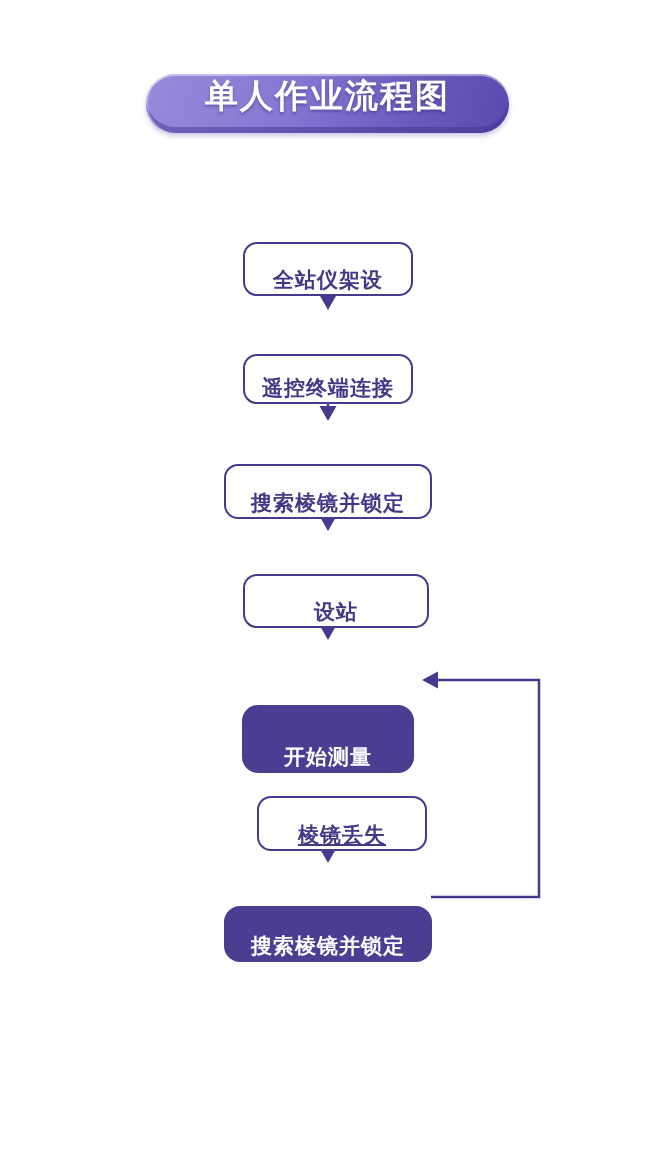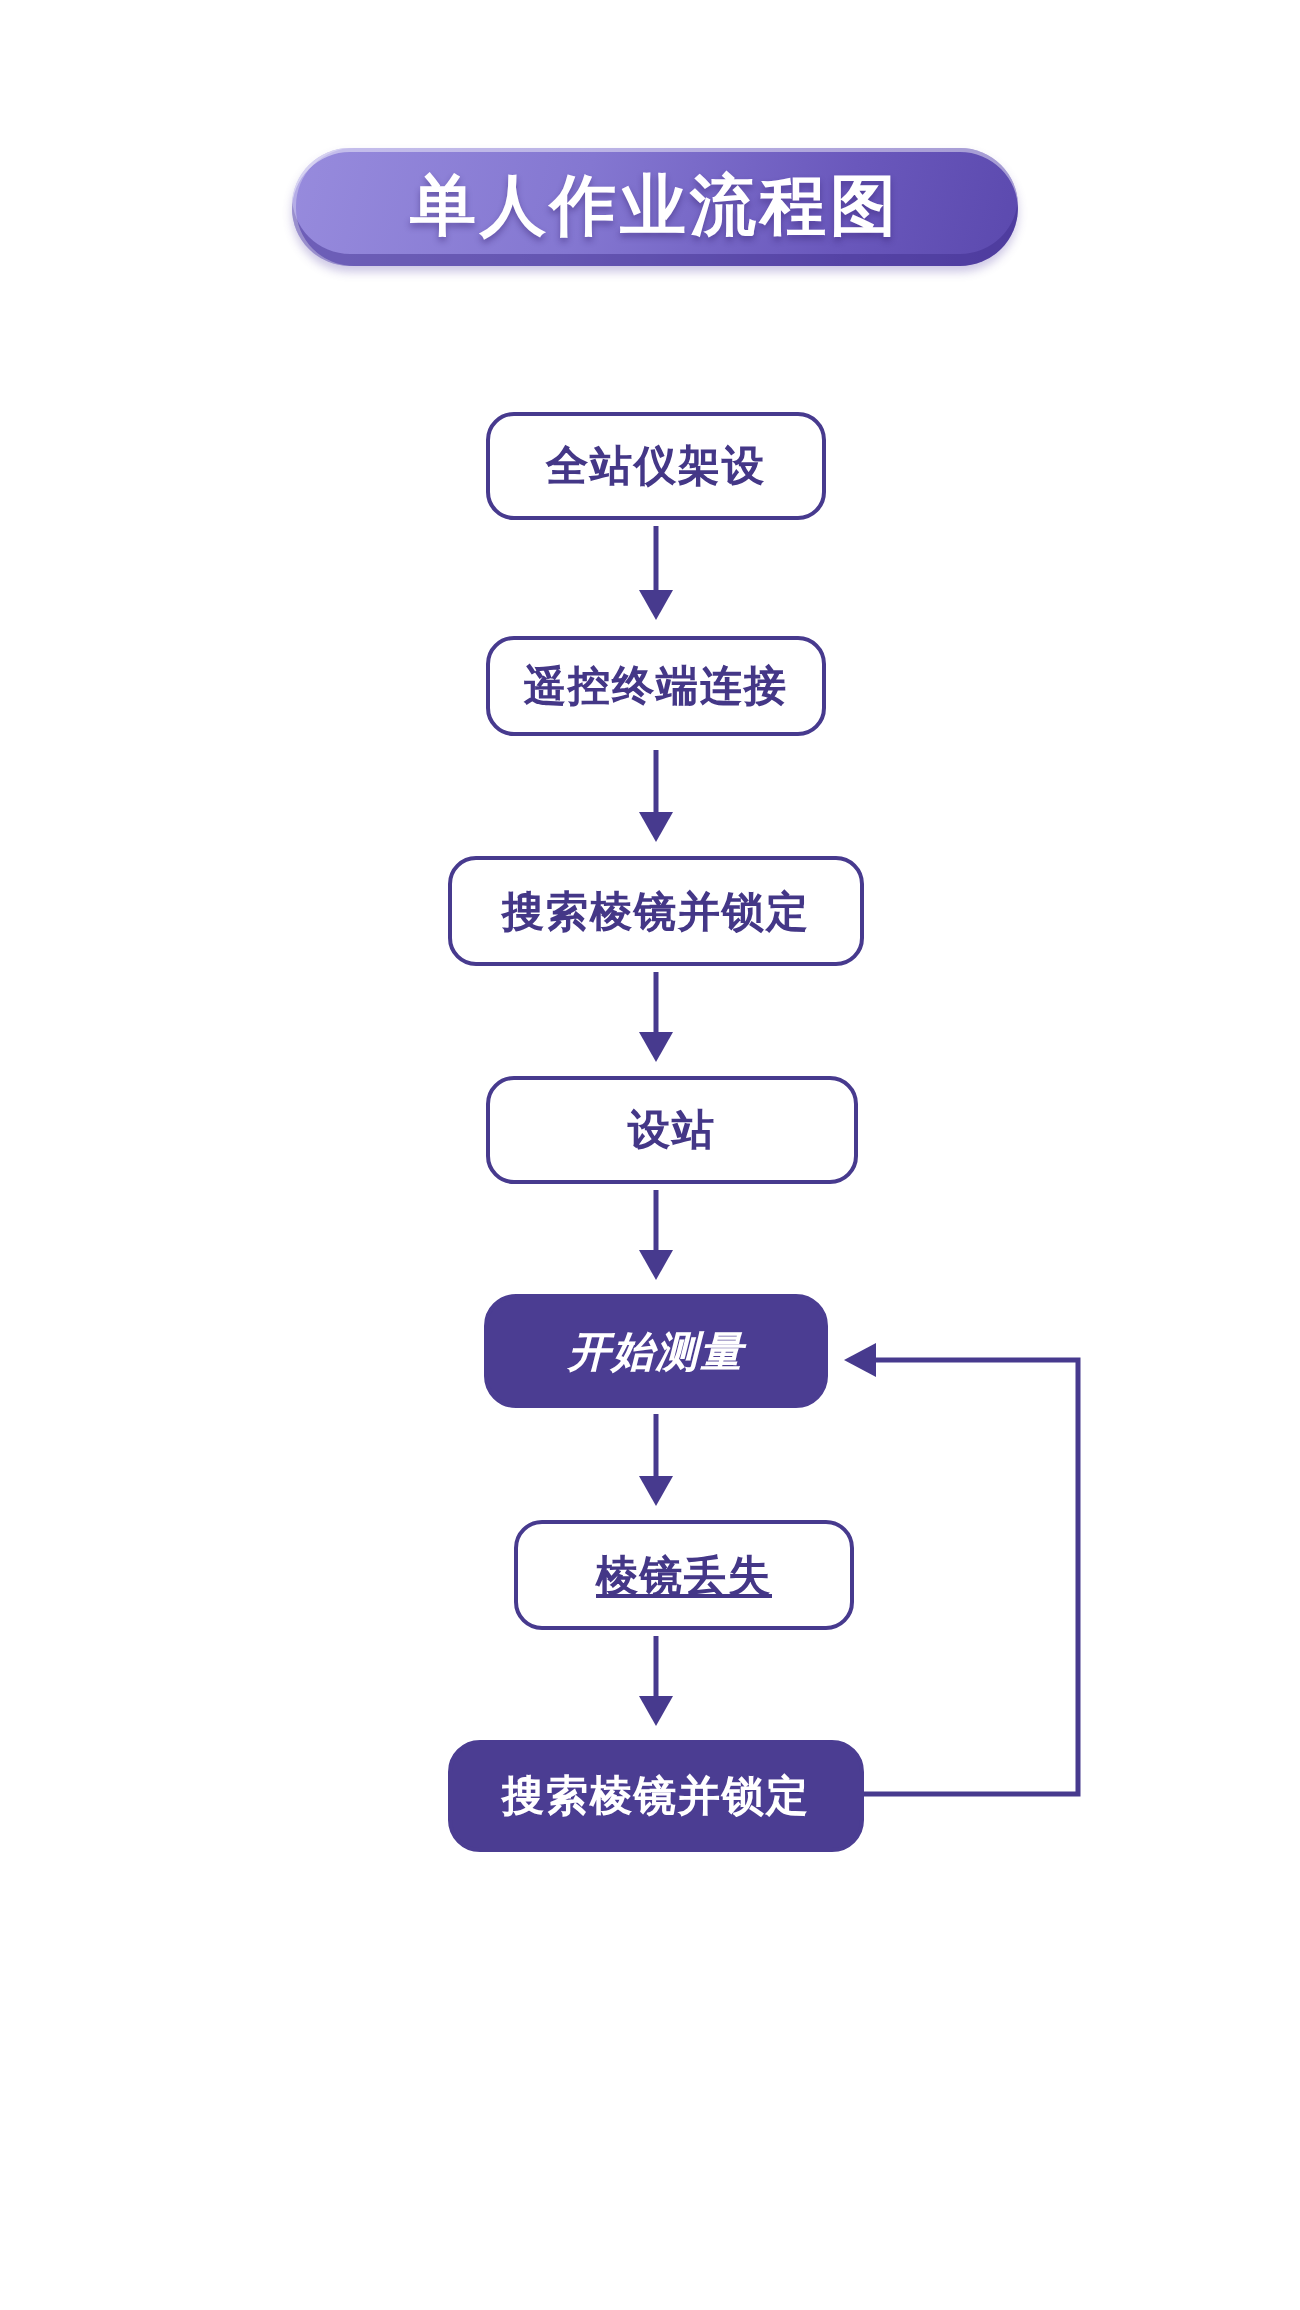--- a/index.html
+++ b/index.html
@@ -13,55 +13,56 @@
   
   .banner{
     position:absolute;left:146px;top:74px;width:363px;height:59px;
     border-radius:29px;
     background:linear-gradient(105deg,#978bdd 0%,#8477d1 40%,#6a58bc 75%,#5b49ae 100%);
     box-shadow:
       inset 0 2px 0 rgba(255,255,255,.45),
       inset 2px 0 0 rgba(255,255,255,.30),
       inset 0 -6px 0 rgba(62,44,140,.45),
       0 3px 5px rgba(90,70,170,.30);
-    display:flex;align-items:center;justify-content:center;
+    display:flex;justify-content:center;
   }
   .banner .title-text{
     color:#ffffff;
     font-size:33px;font-weight:bold;
     letter-spacing:2px;
     text-shadow:0 2px 3px rgba(45,25,100,.40);
   }
   
   .node{
     position:absolute;
-    display:flex;align-items:center;justify-content:center;
+    display:flex;align-items:flex-end;justify-content:center;
     box-sizing:border-box;
     font-weight:bold;
     font-size:21px;
     letter-spacing:1px;
+    margin-top:36px;
   }
   .node.outline{
     background:#ffffff;
     border:2.5px solid #473a8e;
     border-radius:14px;
     color:#443787;
   }
   .node.filled{
     background:#4b3d92;
     border:2.5px solid #4b3d92;
     border-radius:16px;
     color:#ffffff;
   }
   
   .n1{left:243px;top:206px;width:170px;height:54px;}
   .n2{left:243px;top:318px;width:170px;height:50px;}
   .n3{left:224px;top:428px;width:208px;height:55px;}
   .n4{left:243px;top:538px;width:186px;height:54px;}
-  .n5{left:242px;top:647px;width:172px;height:57px;font-style:italic;}
+  .n5{left:242px;top:669px;width:172px;height:68px;}
   .n6{left:257px;top:760px;width:170px;height:55px;text-decoration:underline;}
   .n7{left:224px;top:870px;width:208px;height:56px;}
   
   .connectors{
     position:absolute;left:0;top:0;width:650px;height:1155px;
   }
   .connectors line,.connectors polyline{
     stroke:#473a8e;stroke-width:2.5;fill:none;
   }
   .connectors polygon{fill:#473a8e;stroke:none;}

